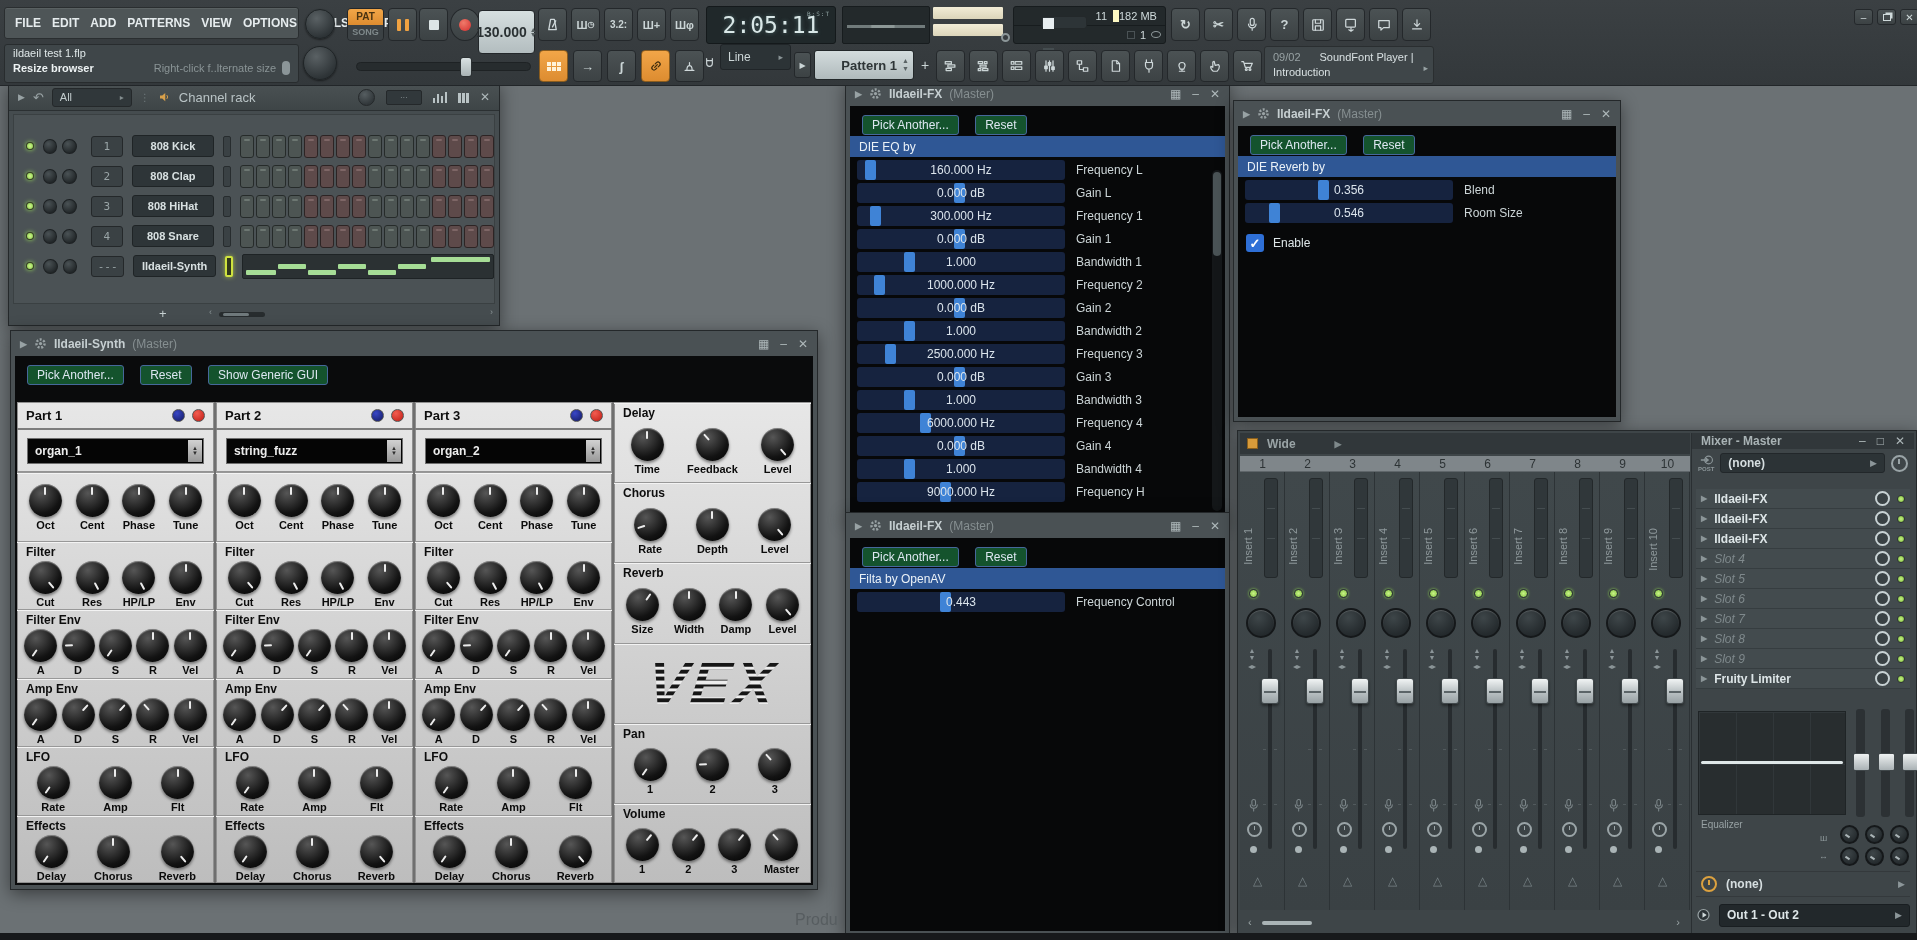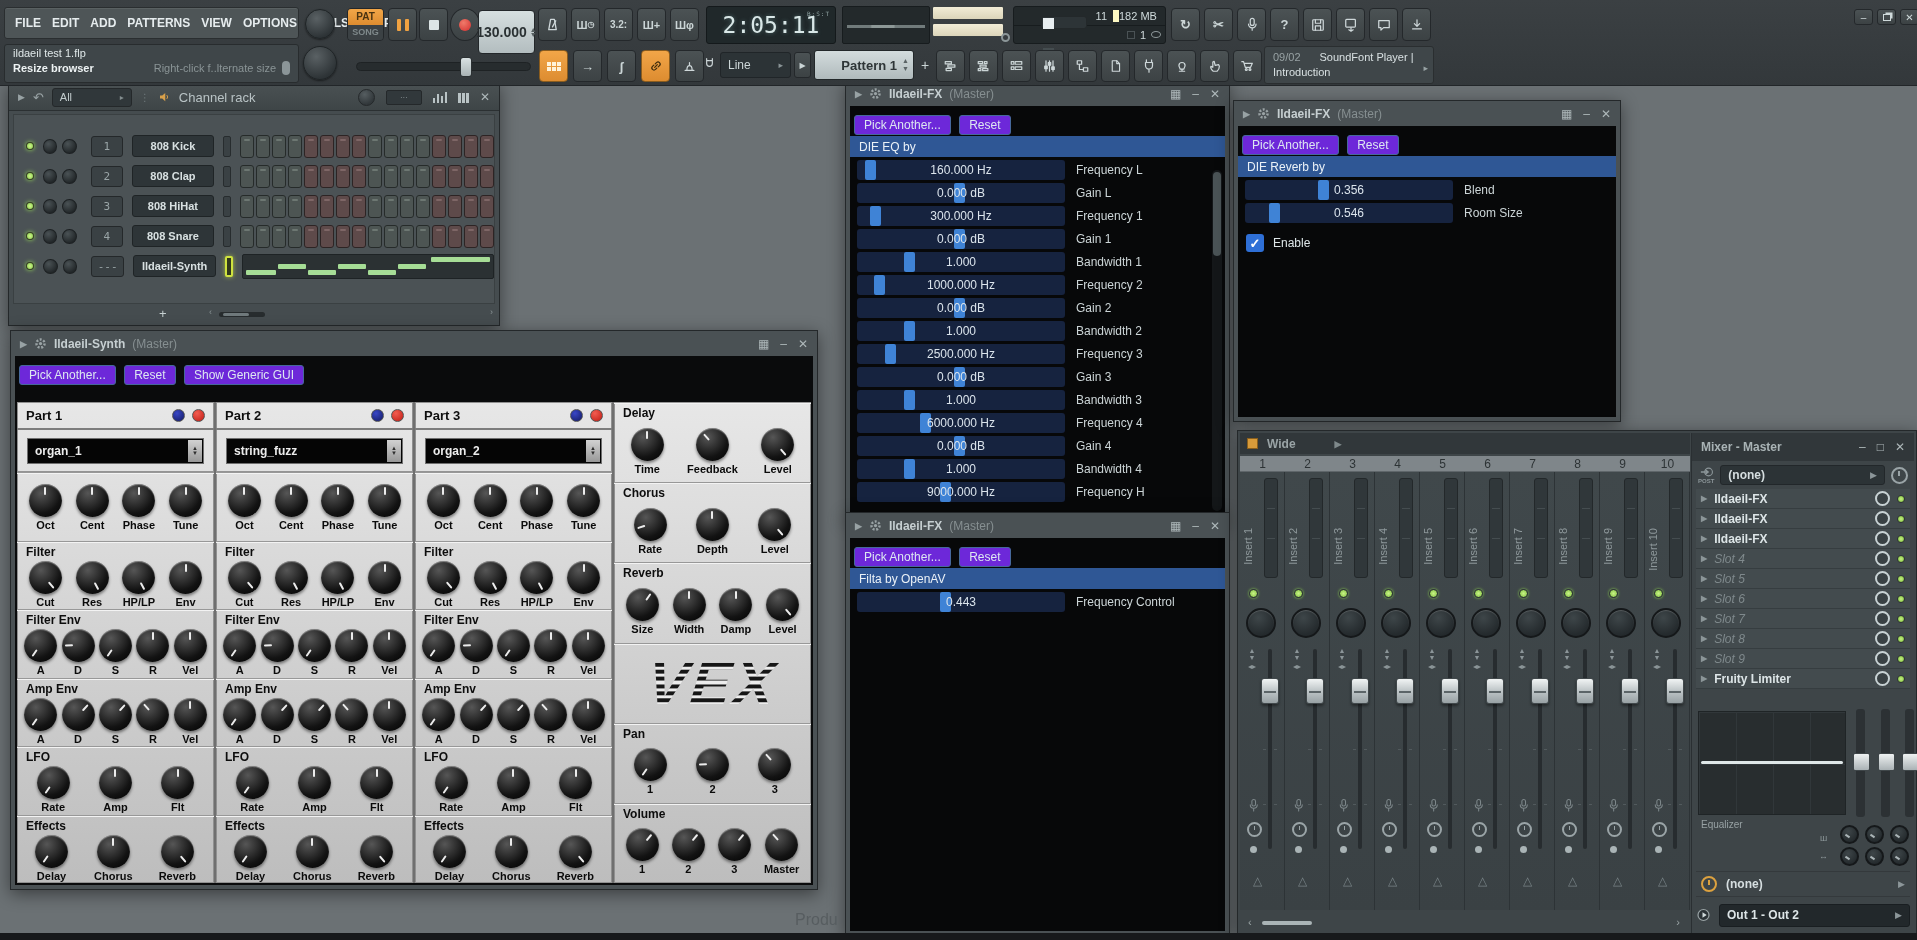--- a/index.html
+++ b/index.html
@@ -45,40 +45,40 @@
 .appwc{position:absolute;left:1854px;top:9px;display:flex;gap:4px}
 .wcb{width:19px;height:16px;background:linear-gradient(#4b5254,#3c4244);border:1px solid #24282b;border-radius:3px;color:#cfd9da;font-size:10px;display:flex;align-items:center;justify-content:center}
 .resticon{width:8px;height:7px;border:1px solid #cfd9da;box-shadow:2px -2px 0 -0.5px #cfd9da}
 
 .projpanel{position:absolute;left:4px;top:44px;width:295px;height:39px;background:#3f4649;border:1px solid #282c2e;border-radius:3px;padding:2px 8px;font-size:11px;color:#dfe7e8}
 .projpanel .l2{display:flex;align-items:center;margin-top:2px}
 .projpanel b{color:#eef3f4}
 .projpanel .dim{margin-left:auto;color:#8a9496}
 .hslider{position:absolute;left:356px;top:62px;width:175px;height:9px;background:#272c2e;border-radius:5px;border:1px solid #1e2224}
 .hhandle{position:absolute;left:103px;top:-6px;width:12px;height:20px;background:linear-gradient(#d9e1e2,#a9b3b5);border:1px solid #2c3133;border-radius:3px}
-.lcdbox{position:absolute;left:720px;top:52px;width:71px;height:26px;background:#2c3336;border:1px solid #202528;border-radius:3px;color:#ccd6d7;font-size:12px;display:flex;align-items:center;justify-content:space-between;padding:0 7px}
+.lcdbox{position:absolute;left:720px;top:44px;width:71px;height:26px;background:#2c3336;border:1px solid #202528;border-radius:3px;color:#ccd6d7;font-size:12px;display:flex;align-items:center;justify-content:space-between;padding:0 7px}
 .minispin{position:absolute;left:794px;top:52px;width:17px;height:26px;background:linear-gradient(#4b5254,#3c4244);border:1px solid #24282b;border-radius:3px;color:#cbd5d6;font-size:8px;display:flex;align-items:center;justify-content:center}
 .patlcd{position:absolute;left:814px;top:50px;width:100px;height:30px;background:linear-gradient(#d3dcdd,#b0babc);border:1px solid #23282a;border-radius:3px;color:#2e3537;font-size:13px;font-weight:bold;display:flex;align-items:center;justify-content:flex-end;padding:0 16px 0 6px}
 .patlcd .spn{position:absolute;right:4px;top:6px;font-size:7px;line-height:8px;color:#5a6365}
 .plusbtn{position:absolute;left:917px;top:52px;width:16px;height:26px;color:#cbd5d6;font-size:14px;display:flex;align-items:center;justify-content:center}
 .magnet{position:absolute;left:703px;top:56px}
 .newspanel{position:absolute;left:1264px;top:46px;width:170px;height:38px;background:#3f4649;border:1px solid #2a2e30;border-radius:3px;font-size:11px;padding:3px 16px 3px 8px;color:#d8e0e2;line-height:15px}
 .newsdate{color:#98a2a4;margin-right:19px}
 .newspanel .nar{position:absolute;right:5px;top:14px;color:#98a2a4;font-size:9px}
 .thermo{width:8px;height:14px;border-radius:4px;background:#8b9598;margin-left:6px}
 
 
 .win{position:absolute;background:#4a5154;border:1px solid #24282a;box-shadow:0 4px 16px rgba(0,0,0,.45)}
 .wtitle{position:absolute;left:0;top:0;right:0;height:25px;display:flex;align-items:center;padding:0 9px;gap:7px;color:#c6cfd1;font-size:12px;font-weight:bold}
 .wtitle .dim{color:#868f91;font-weight:normal}
 .warr{color:#98a2a4;font-size:9px}
 .gear{width:13px;height:13px}
 .wico{margin-left:auto;display:flex;gap:11px;color:#aeb8ba;font-size:12px;align-items:center;font-weight:normal}
 .fxbody{position:absolute;left:4px;right:4px;top:25px;bottom:4px;background:#070809;overflow:hidden}
-.fxbtn{display:inline-block;background:#6d28d9;border:1px solid #46689b;border-radius:3px;color:#dde7f1;font-size:12px;padding:2px 9px;margin:9px 0 0 4px}
+.fxbtn{display:inline-block;background:#14532d;border:1px solid #46689b;border-radius:3px;color:#dde7f1;font-size:12px;padding:2px 9px;margin:9px 0 0 12px}
 .bluebar{margin-top:1px;height:21px;background:#2f5795;color:#eaf1f7;font-size:12px;display:flex;align-items:center;padding:0 9px}
 .prow{display:flex;align-items:center;height:20px;margin:3px 0 0 7px}
 .pslider{position:relative;width:208px;height:20px;background:#16233f;border-radius:3px;overflow:hidden;flex:none}
 .phandle{position:absolute;top:0;width:11px;height:20px;background:#3f83d6;border-radius:2px}
 .pval{position:absolute;inset:0;display:flex;align-items:center;justify-content:center;color:#dbe4ec;font-size:12px}
 .plabel{margin-left:11px;color:#ccd5d7;font-size:12px;white-space:nowrap}
 .vscroll{position:absolute;right:3px;top:64px;bottom:4px;width:10px;background:#141719;border-radius:5px}
 .vthumb{position:absolute;left:1px;right:1px;top:2px;height:84px;background:#4a5356;border-radius:5px}
 .chk{display:flex;align-items:center;gap:9px;margin:11px 0 0 8px;color:#dde6e8;font-size:12px}
 .chk .box{width:18px;height:18px;background:#2e6fd6;border-radius:3px;color:#fff;font-size:13px;font-weight:bold;display:flex;align-items:center;justify-content:center}
@@ -198,21 +198,21 @@
 .fhandle::after{content:"";position:absolute;left:2px;right:2px;top:12px;height:2px;background:#5c6568}
 .smic{position:absolute;left:7px;top:326px}
 .smic svg{stroke:#7d878a;fill:none;stroke-width:1.4;stroke-linecap:round}
 .sclock{position:absolute;left:7px;top:350px;width:15px;height:15px;border:2px solid #9aa4a7;border-radius:50%}
 .sclock::after{content:"";position:absolute;left:4.5px;top:2px;width:1.5px;height:4px;background:#9aa4a7}
 .sdot{position:absolute;left:10px;top:374px;width:7px;height:7px;background:#aab4b6;border-radius:50%}
 .stri{position:absolute;left:13px;top:402px;color:#768084;font-size:12px}
 .mxscroll{position:absolute;left:2px;bottom:5px;width:450px;height:15px;color:#9aa4a6;font-size:11px}
 .mxscroll .bar{position:absolute;left:22px;top:6px;width:50px;height:4px;background:#aab4b6;border-radius:2px}
 .mxright{position:absolute;left:453px;top:2px;right:2px;bottom:2px;border-left:1px solid #2a2f32;background:#3e4548}
-.mxr-title{height:28px;display:flex;align-items:center;padding:0 9px;color:#a9b3b5;font-size:12px;font-weight:bold;background:#31373a}
+.mxr-title{height:16px;display:flex;align-items:center;padding:0 9px;color:#a9b3b5;font-size:12px;font-weight:bold;background:#31373a}
 .mxr-sel{height:28px;display:flex;align-items:center;gap:6px;padding:0 6px}
 .posti{display:flex;flex-direction:column;align-items:center;color:#8c9699;font-size:6px;font-weight:bold;line-height:6px}
 .posti svg{stroke:#8c9699;fill:none;stroke-width:1.6}
 .selbox{flex:1;height:20px;background:#2c3336;border:1px solid #22272a;border-radius:3px;color:#d6dee0;font-size:12px;font-weight:bold;display:flex;align-items:center;justify-content:space-between;padding:0 7px}
 .selbox .nar,.outbox .nar{color:#8c9699;font-size:9px;font-weight:normal}
 .clockbtn{width:17px;height:17px;border:2px solid #9aa4a7;border-radius:50%;position:relative;flex:none}
 .clockbtn::after{content:"";position:absolute;left:5px;top:2px;width:1.5px;height:5px;background:#9aa4a7}
 .slots{position:absolute;left:4px;right:4px;top:56px}
 .slot{height:20px;display:flex;align-items:center;gap:7px;padding:0 5px;background:#434b4e;border-bottom:1px solid #363d40;color:#dde5e7;font-size:12px;font-weight:bold}
 .slot.dim .sl-t{color:#79838699;color:#7f898c;font-style:italic;font-weight:normal}

